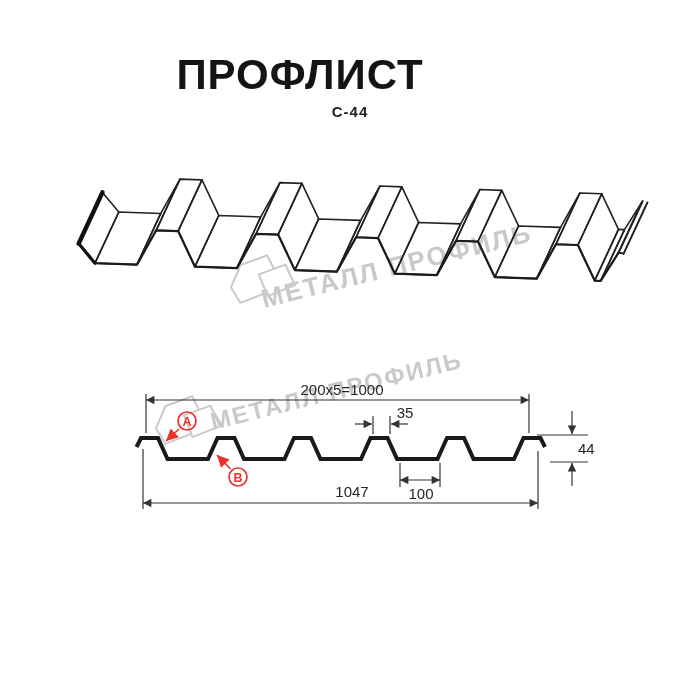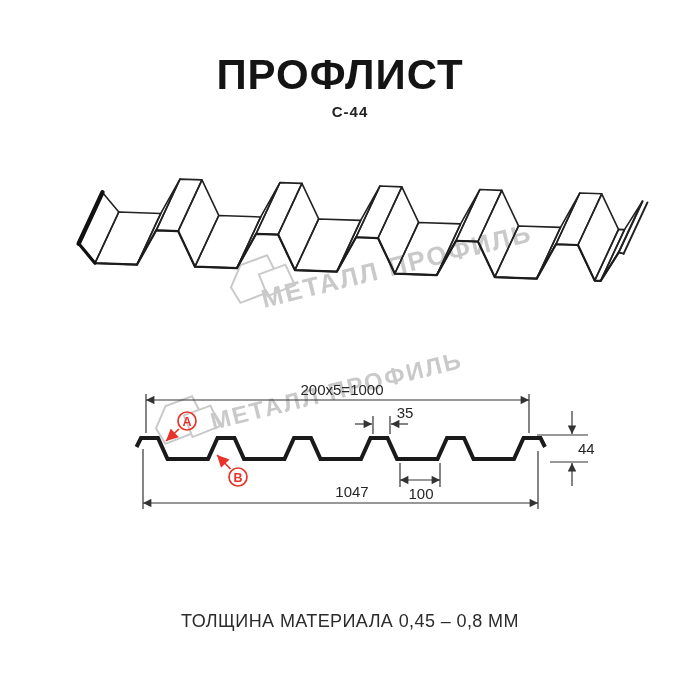--- a/index.html
+++ b/index.html
@@ -1,19 +1,19 @@
 <!DOCTYPE html>
 <html><head>
 <meta charset="utf-8">
 <style>
   html,body{margin:0;padding:0;background:#fff;}
   .page{width:700px;height:700px;position:relative;background:#fff;
         font-family:"Liberation Sans",sans-serif;overflow:hidden;}
   .title{position:absolute;top:54px;left:0;width:600px;text-align:center;
-         font-size:42px;font-weight:800;letter-spacing:1px;color:#141414;line-height:1;padding-left:40px;}
+         font-size:42px;font-weight:800;letter-spacing:1px;color:#141414;line-height:1;}
   .model{position:absolute;top:103px;left:0;width:700px;text-align:center;
          font-size:15px;font-weight:700;letter-spacing:1px;color:#222;}
   .footer-note{position:absolute;top:611px;left:0;width:700px;text-align:center;
          font-size:18px;font-weight:500;letter-spacing:.4px;color:#2b2b2b;}
   .svg-3d{position:absolute;top:150px;left:0;}
   .svg-cs{position:absolute;top:350px;left:0;}
   .wm-line{fill:none;stroke:#c9c9c9;stroke-width:2;}
   .wm-fill{fill:#fff;stroke:#c9c9c9;stroke-width:2;}
   .wm-text{fill:#c9c9c9;font-size:26px;font-weight:bold;letter-spacing:2px;
            font-family:"Liberation Sans",sans-serif;}
@@ -167,14 +167,13 @@
       <text class="redtxt" x="187" y="75.5" text-anchor="middle">А</text>
     </g>
 
     <g>
       <line class="red" x1="230.5" y1="119" x2="217" y2="105" marker-end="url(#m-red)"></line>
       <circle class="red" cx="238" cy="127" r="9"></circle>
       <text class="redtxt" x="238" y="131.5" text-anchor="middle">В</text>
     </g>
   </svg>
 
-  <div class="footer-note">ТОЛЩИНА МАТЕРИАЛА 0,45 – 0,8 ММ</div>
 </div>
 
 </body></html>

